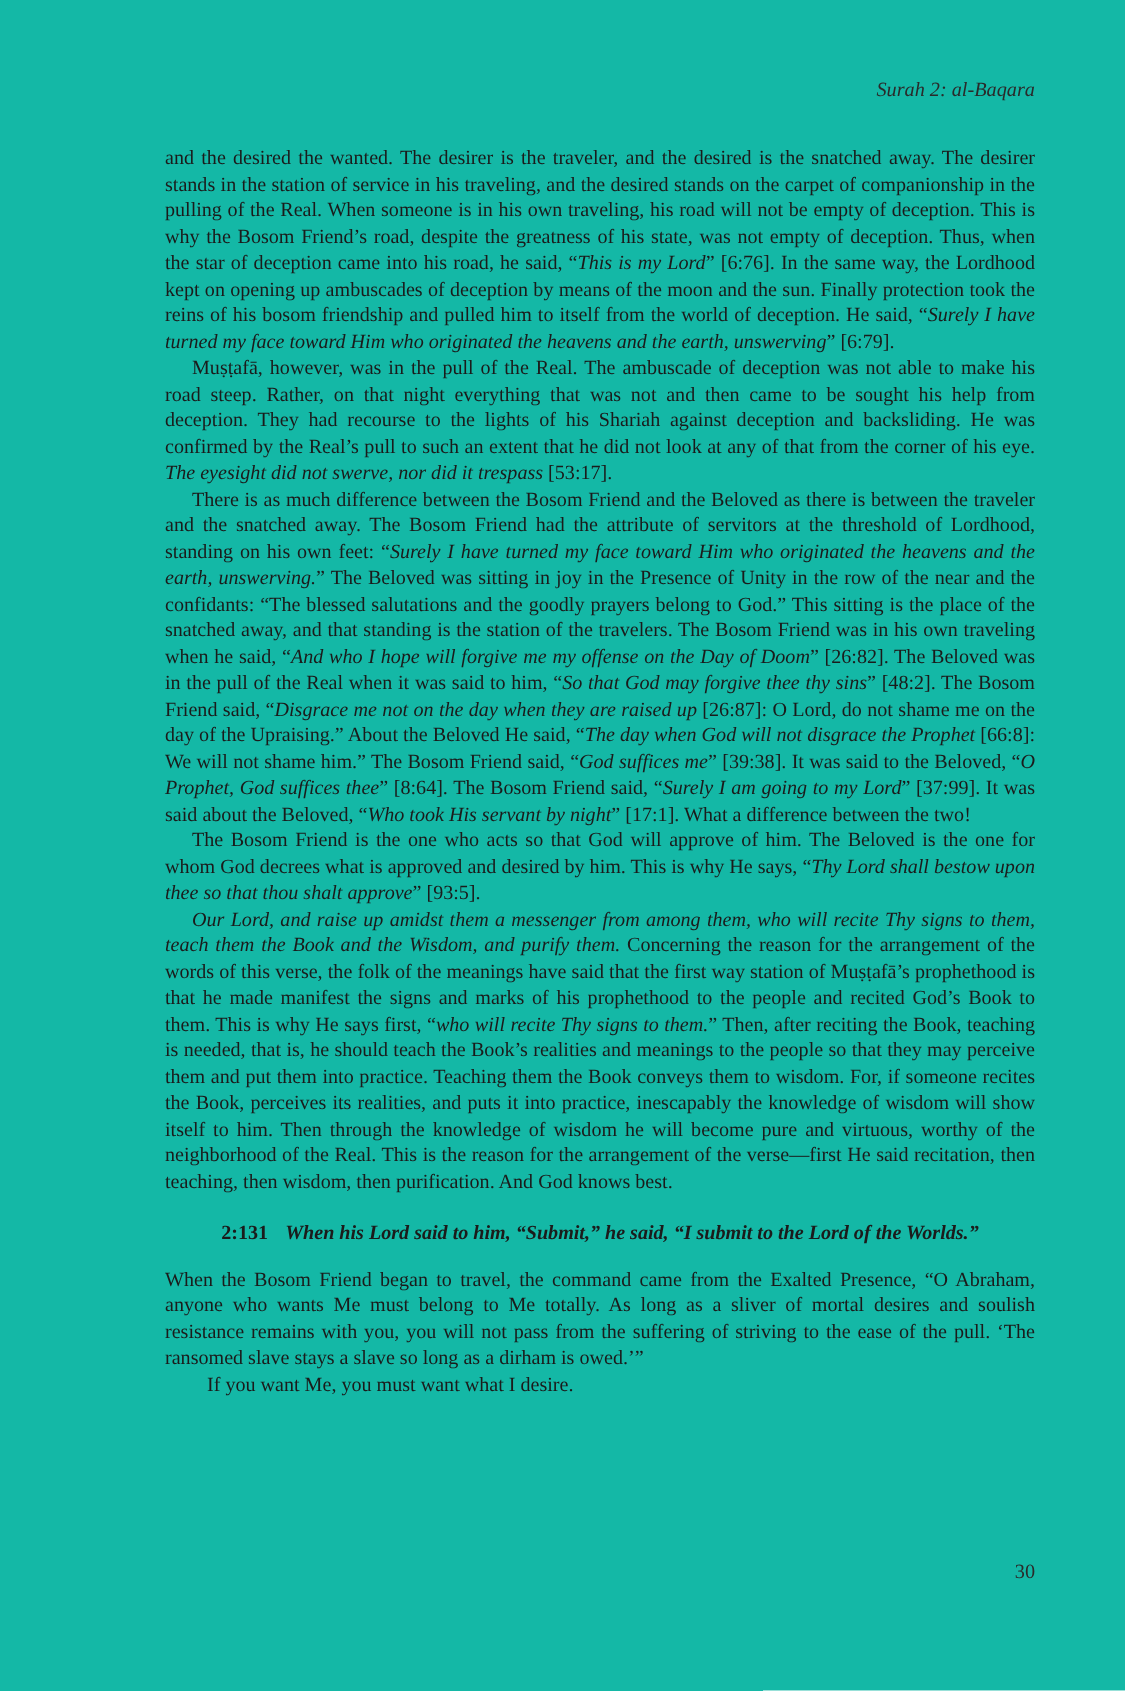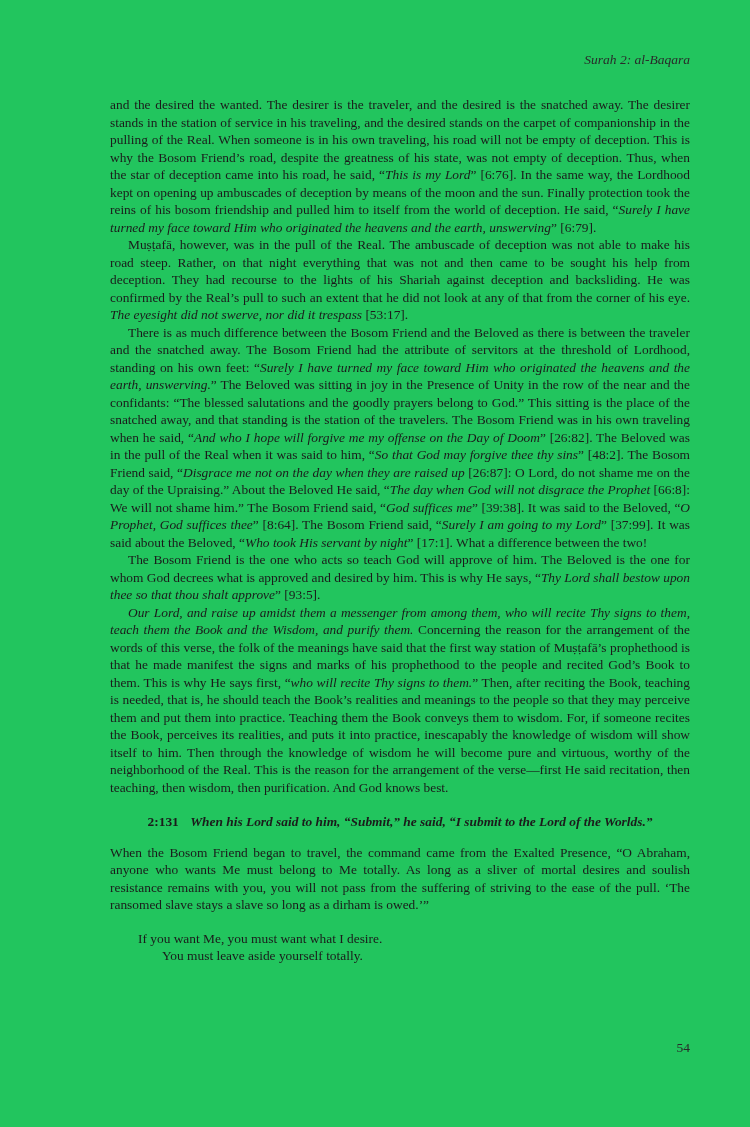--- a/index.html
+++ b/index.html
@@ -4,21 +4,21 @@
 <style>
   html, body {
     margin: 0;
     padding: 0;
     background: #ffffff;
   }
   .page {
     position: relative;
     width: 750px;
     height: 1127px;
-    background: #22c55e;
+    background: #14b8a6;
     font-family: "Liberation Serif", serif;
     color: #1b1b1b;
     overflow: hidden;
   }
   .running-header {
     position: absolute;
     top: 52px;
     left: 110px;
     width: 580px;
     text-align: right;
@@ -53,21 +53,20 @@
     text-align: center;
   }
   .verse-number {
     font-style: normal;
     margin-right: 8px;
   }
   .verse-text {
     font-style: italic;
   }
   .couplet {
-    margin-top: 16px;
     text-align: left;
   }
   .couplet-line-1 {
     padding-left: 28px;
   }
   .couplet-line-2 {
     padding-left: 52px;
   }
   .page-number {
     position: absolute;
@@ -87,33 +86,32 @@
   <div class="running-header">Surah 2: al-Baqara</div>
 
   <div class="text-block">
 
     <p><span>and the desired the wanted. The desirer is the traveler, and the desired is the snatched away. The desirer stands in the station of service in his traveling, and the desired stands on the carpet of companionship in the pulling of the Real. When someone is in his own traveling, his road will not be empty of deception. This is why the Bosom Friend’s road, despite the greatness of his state, was not empty of deception. Thus, when the star of deception came into his road, he said, “</span><span class="it">This is my Lord</span><span>” [6:76]. In the same way, the Lordhood kept on opening up ambuscades of deception by means of the moon and the sun. Finally protection took the reins of his bosom friendship and pulled him to itself from the world of deception. He said, “</span><span class="it">Surely I have turned my face toward Him who originated the heavens and the earth, unswerving</span><span>” [6:79].</span></p>
 
     <p class="indent"><span>Muṣṭafā, however, was in the pull of the Real. The ambuscade of deception was not able to make his road steep. Rather, on that night everything that was not and then came to be sought his help from deception. They had recourse to the lights of his Shariah against deception and backsliding. He was confirmed by the Real’s pull to such an extent that he did not look at any of that from the corner of his eye. </span><span class="it">The eyesight did not swerve, nor did it trespass</span><span> [53:17].</span></p>
 
     <p class="indent"><span>There is as much difference between the Bosom Friend and the Beloved as there is between the traveler and the snatched away. The Bosom Friend had the attribute of servitors at the threshold of Lordhood, standing on his own feet: “</span><span class="it">Surely I have turned my face toward Him who originated the heavens and the earth, unswerving.</span><span>” The Beloved was sitting in joy in the Presence of Unity in the row of the near and the confidants: “The blessed salutations and the goodly prayers belong to God.” This sitting is the place of the snatched away, and that standing is the station of the travelers. The Bosom Friend was in his own traveling when he said, “</span><span class="it">And who I hope will forgive me my offense on the Day of Doom</span><span>” [26:82]. The Beloved was in the pull of the Real when it was said to him, “</span><span class="it">So that God may forgive thee thy sins</span><span>” [48:2]. The Bosom Friend said, “</span><span class="it">Disgrace me not on the day when they are raised up</span><span> [26:87]: O Lord, do not shame me on the day of the Upraising.” About the Beloved He said, “</span><span class="it">The day when God will not disgrace the Prophet</span><span> [66:8]: We will not shame him.” The Bosom Friend said, “</span><span class="it">God suffices me</span><span>” [39:38]. It was said to the Beloved, “</span><span class="it">O Prophet, God suffices thee</span><span>” [8:64]. The Bosom Friend said, “</span><span class="it">Surely I am going to my Lord</span><span>” [37:99]. It was said about the Beloved, “</span><span class="it">Who took His servant by night</span><span>” [17:1]. What a difference between the two!</span></p>
 
-    <p class="indent"><span>The Bosom Friend is the one who acts so teach God will approve of him. The Beloved is the one for whom God decrees what is approved and desired by him. This is why He says, “</span><span class="it">Thy Lord shall bestow upon thee so that thou shalt approve</span><span>” [93:5].</span></p>
+    <p class="indent"><span>The Bosom Friend is the one who acts so that God will approve of him. The Beloved is the one for whom God decrees what is approved and desired by him. This is why He says, “</span><span class="it">Thy Lord shall bestow upon thee so that thou shalt approve</span><span>” [93:5].</span></p>
 
     <p class="indent"><span class="it">Our Lord, and raise up amidst them a messenger from among them, who will recite Thy signs to them, teach them the Book and the Wisdom, and purify them.</span><span> Concerning the reason for the arrangement of the words of this verse, the folk of the meanings have said that the first way station of Muṣṭafā’s prophethood is that he made manifest the signs and marks of his prophethood to the people and recited God’s Book to them. This is why He says first, “</span><span class="it">who will recite Thy signs to them.</span><span>” Then, after reciting the Book, teaching is needed, that is, he should teach the Book’s realities and meanings to the people so that they may perceive them and put them into practice. Teaching them the Book conveys them to wisdom. For, if someone recites the Book, perceives its realities, and puts it into practice, inescapably the knowledge of wisdom will show itself to him. Then through the knowledge of wisdom he will become pure and virtuous, worthy of the neighborhood of the Real. This is the reason for the arrangement of the verse—first He said recitation, then teaching, then wisdom, then purification. And God knows best.</span></p>
 
     <p class="verse-heading">
       <span class="verse-number">2:131</span>
       <span class="verse-text">When his Lord said to him, “Submit,” he said, “I submit to the Lord of the Worlds.”</span>
     </p>
 
     <p><span>When the Bosom Friend began to travel, the command came from the Exalted Presence, “O Abraham, anyone who wants Me must belong to Me totally. As long as a sliver of mortal desires and soulish resistance remains with you, you will not pass from the suffering of striving to the ease of the pull. ‘The ransomed slave stays a slave so long as a dirham is owed.’”</span></p>
 
     <div class="couplet">
       <div class="couplet-line-1">If you want Me, you must want what I desire.</div>
-      <div class="couplet-line-2">You must leave aside yourself totally.</div>
     </div>
 
   </div>
 
-  <div class="page-number">54</div>
+  <div class="page-number">30</div>
 
 </div>
 
 </body></html>

